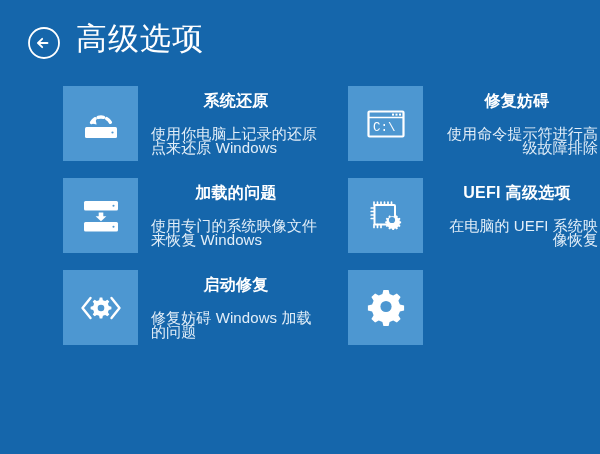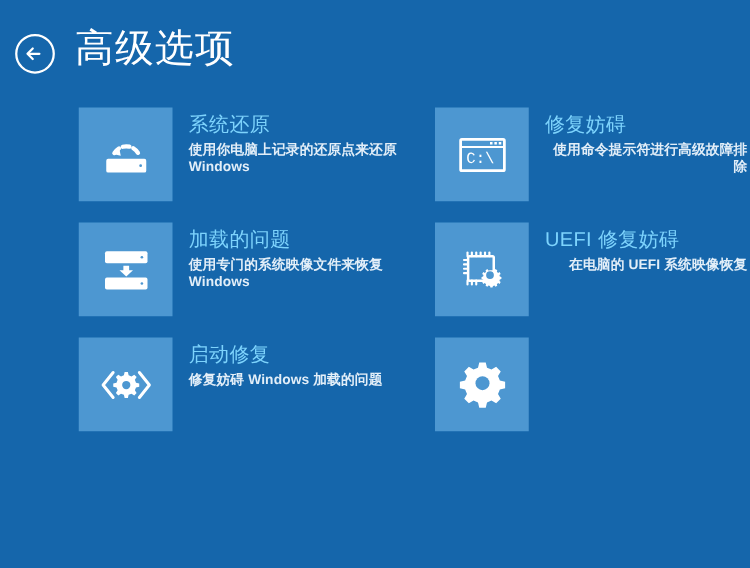--- a/index.html
+++ b/index.html
@@ -18,21 +18,21 @@
   #screen {
     position: relative;
     width: 600px;
     height: 454px;
     background: #1566ab;
   }
 
   
   #header {
     position: absolute;
-    left: 0;
+    left: 16px;
     top: 0;
     width: 512px;
     height: 78px;
   }
   #back-button {
     position: absolute;
     left: 10px;
     top: 25px;
     width: 36px;
     height: 36px;
@@ -77,32 +77,33 @@
   .tile svg { display: block; }
 
   .option-text {
     position: absolute;
     left: 88px;
     top: 4px;
     right: 0;
   }
   .option-title {
     font-size: 16px;
-    font-weight: 400;
+    font-weight: 700;
     line-height: 21px;
-    color: #7dd3fc;
+    color: #ffffff;
     white-space: nowrap;
     letter-spacing: 0.3px;
+    text-align: center;
   }
   .option-desc {
-    font-size: 11px;
-    font-weight: 700;
+    font-size: 15px;
+    font-weight: 400;
     line-height: 14px;
     color: #e2eef8;
-    margin-top: 2px;
+    margin-top: 16px;
     max-width: 168px;
     letter-spacing: 0.1px;
   }
   .col-right .option-desc { max-width: 250px; text-align: right; }
 
   
   #more-options-link {
     position: absolute;
     left: 55px;
     top: 392px;
@@ -217,21 +218,21 @@
                      L-6.3 11.8 L-7.7 13.6 L-10.2 12.1 L-9.6 9.9 L-11.2 8.3 L-13.4 9.5
                      L-14.9 7 L-13.1 5.6 L-13.6 3.4 L-15.8 2.9 L-15.8 0 L-13.6 -0.7
                      L-13.1 -2.9 L-14.9 -4.3 L-13.4 -6.8 L-11.2 -5.6 L-9.6 -7.2
                      L-10.2 -9.4 L-7.7 -10.9 L-6.3 -8.9 L-4.1 -9.4 Z" transform="scale(0.58) translate(2.4,-2.4)" fill="#ffffff"></path>
             <circle cx="-1" cy="-3" r="3.1" fill="#4d97d1"></circle>
           </g>
         </svg>
       </span>
     </div>
     <div class="option-text">
-      <div class="option-title">UEFI 修复妨碍</div>
+      <div class="option-title">UEFI 高级选项</div>
       <div class="option-desc">在电脑的 UEFI 系统映像恢复</div>
     </div>
   </div>
 
   <div class="option col-left row-3">
     <div class="tile">
       <span>
         <svg width="48" height="48" viewBox="0 0 48 48">
           <path d="M13.5 14 L5.5 24 L13.5 34" fill="none" stroke="#ffffff" stroke-width="2.4" stroke-linecap="round" stroke-linejoin="round"></path>
           <path d="M34.5 14 L42.5 24 L34.5 34" fill="none" stroke="#ffffff" stroke-width="2.4" stroke-linecap="round" stroke-linejoin="round"></path>

